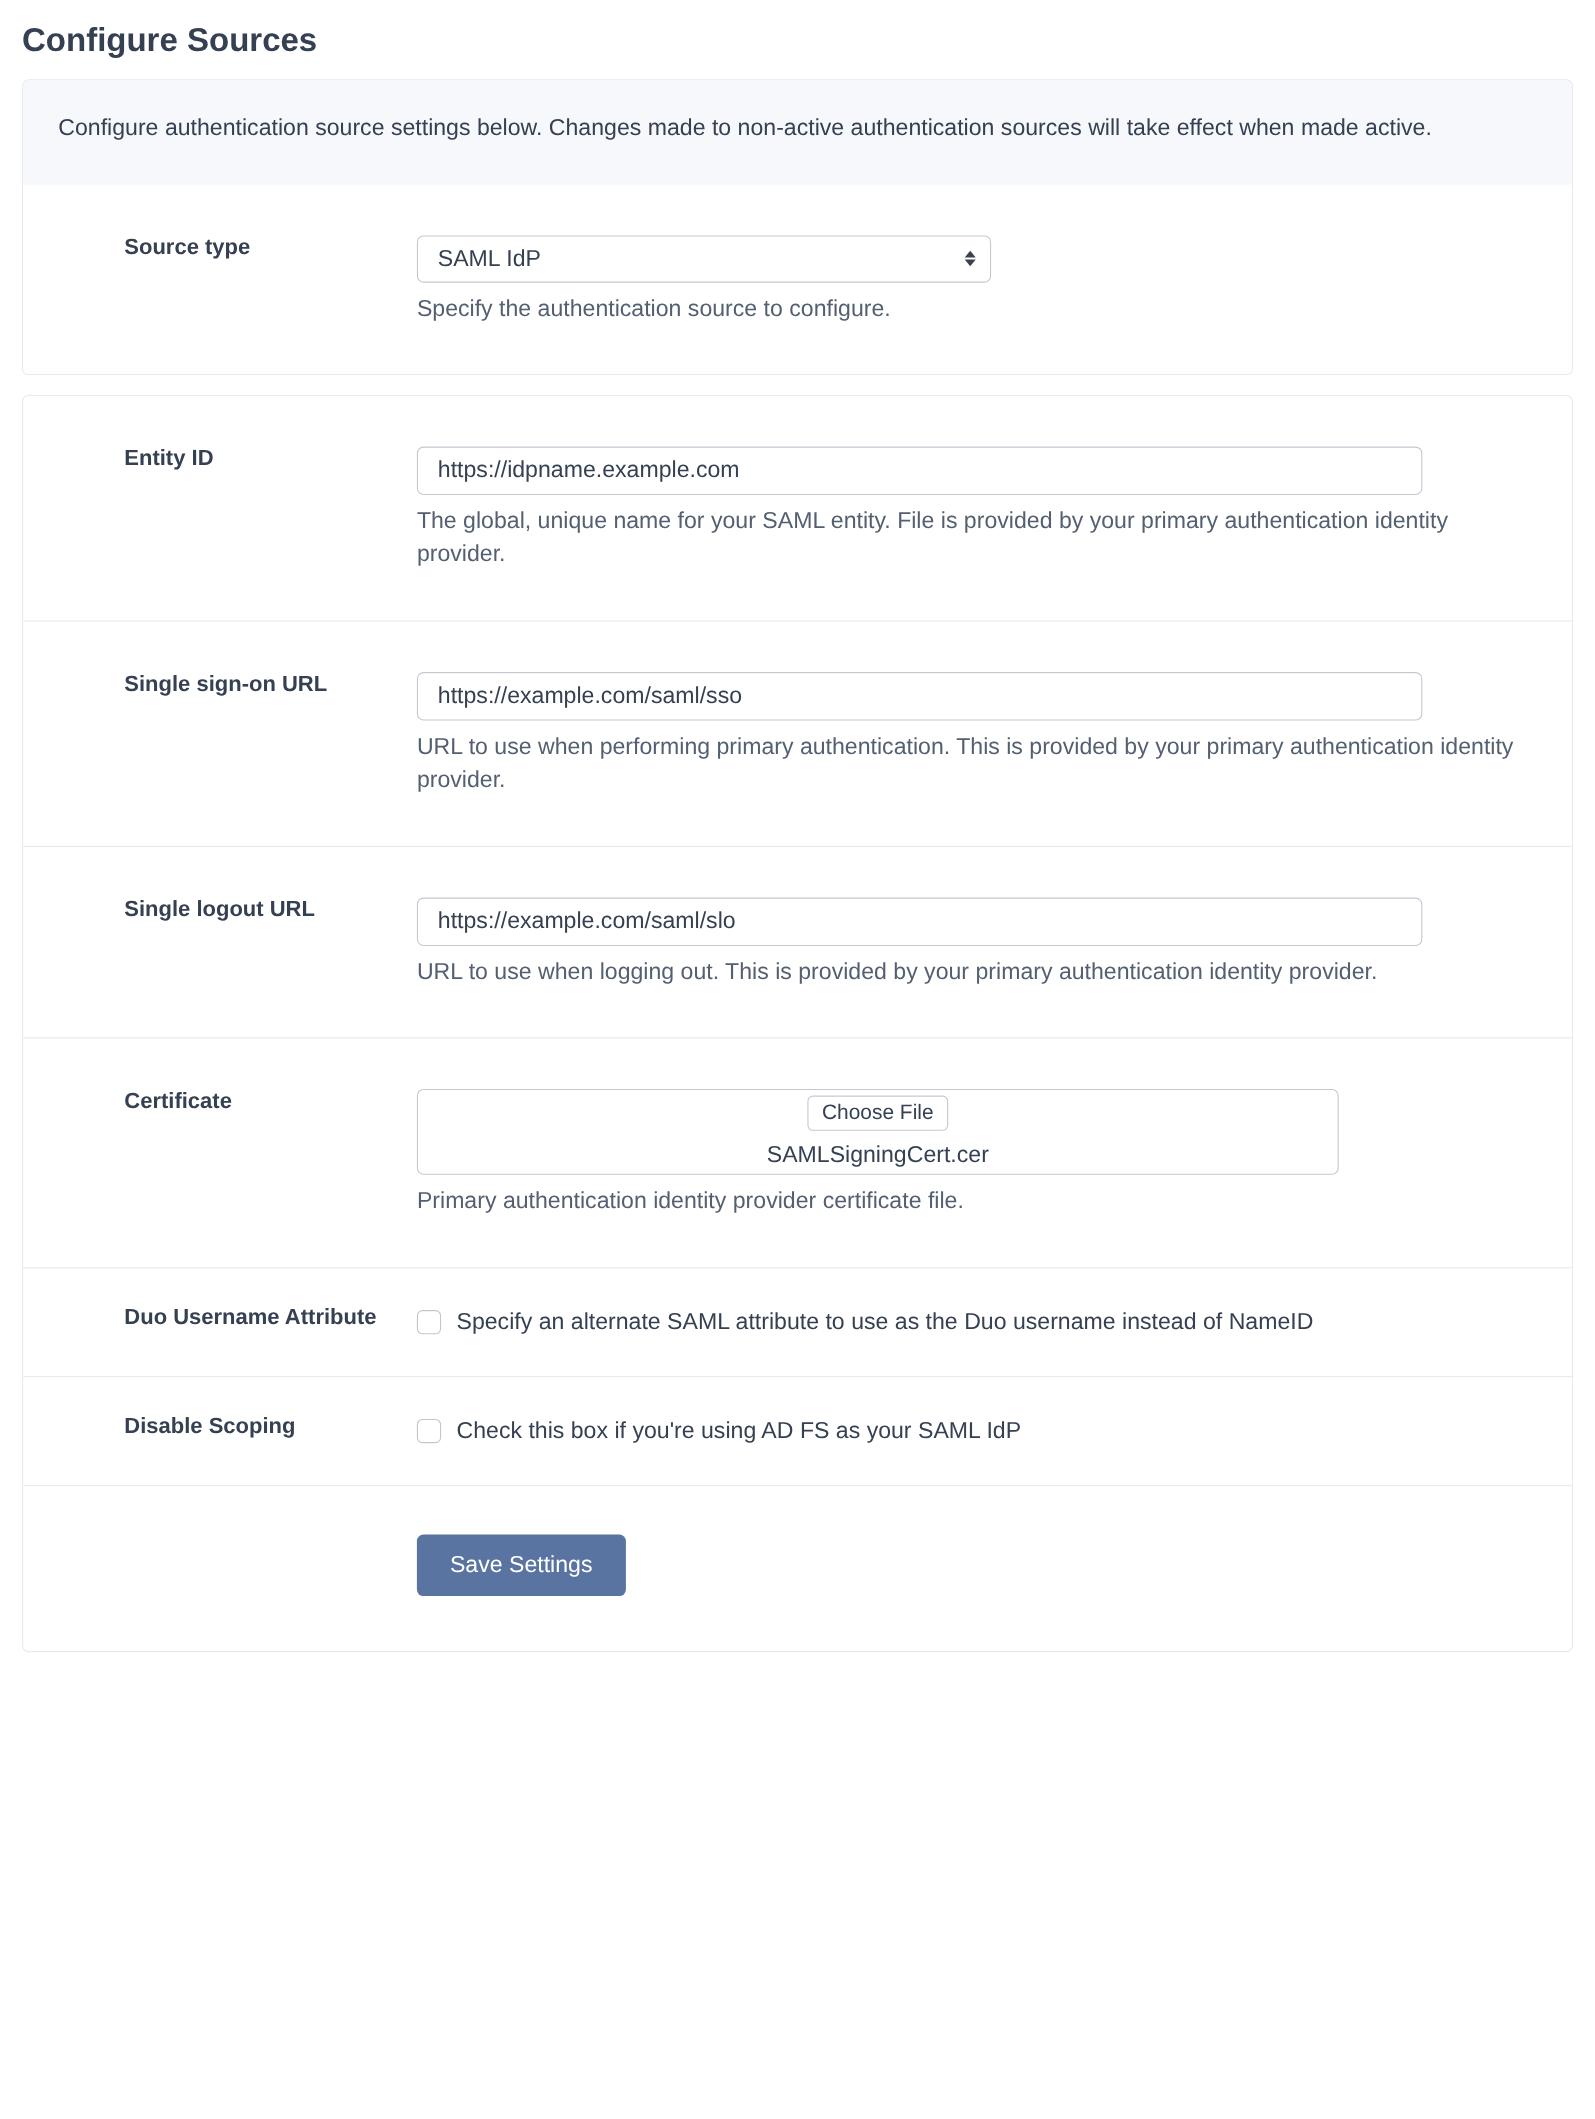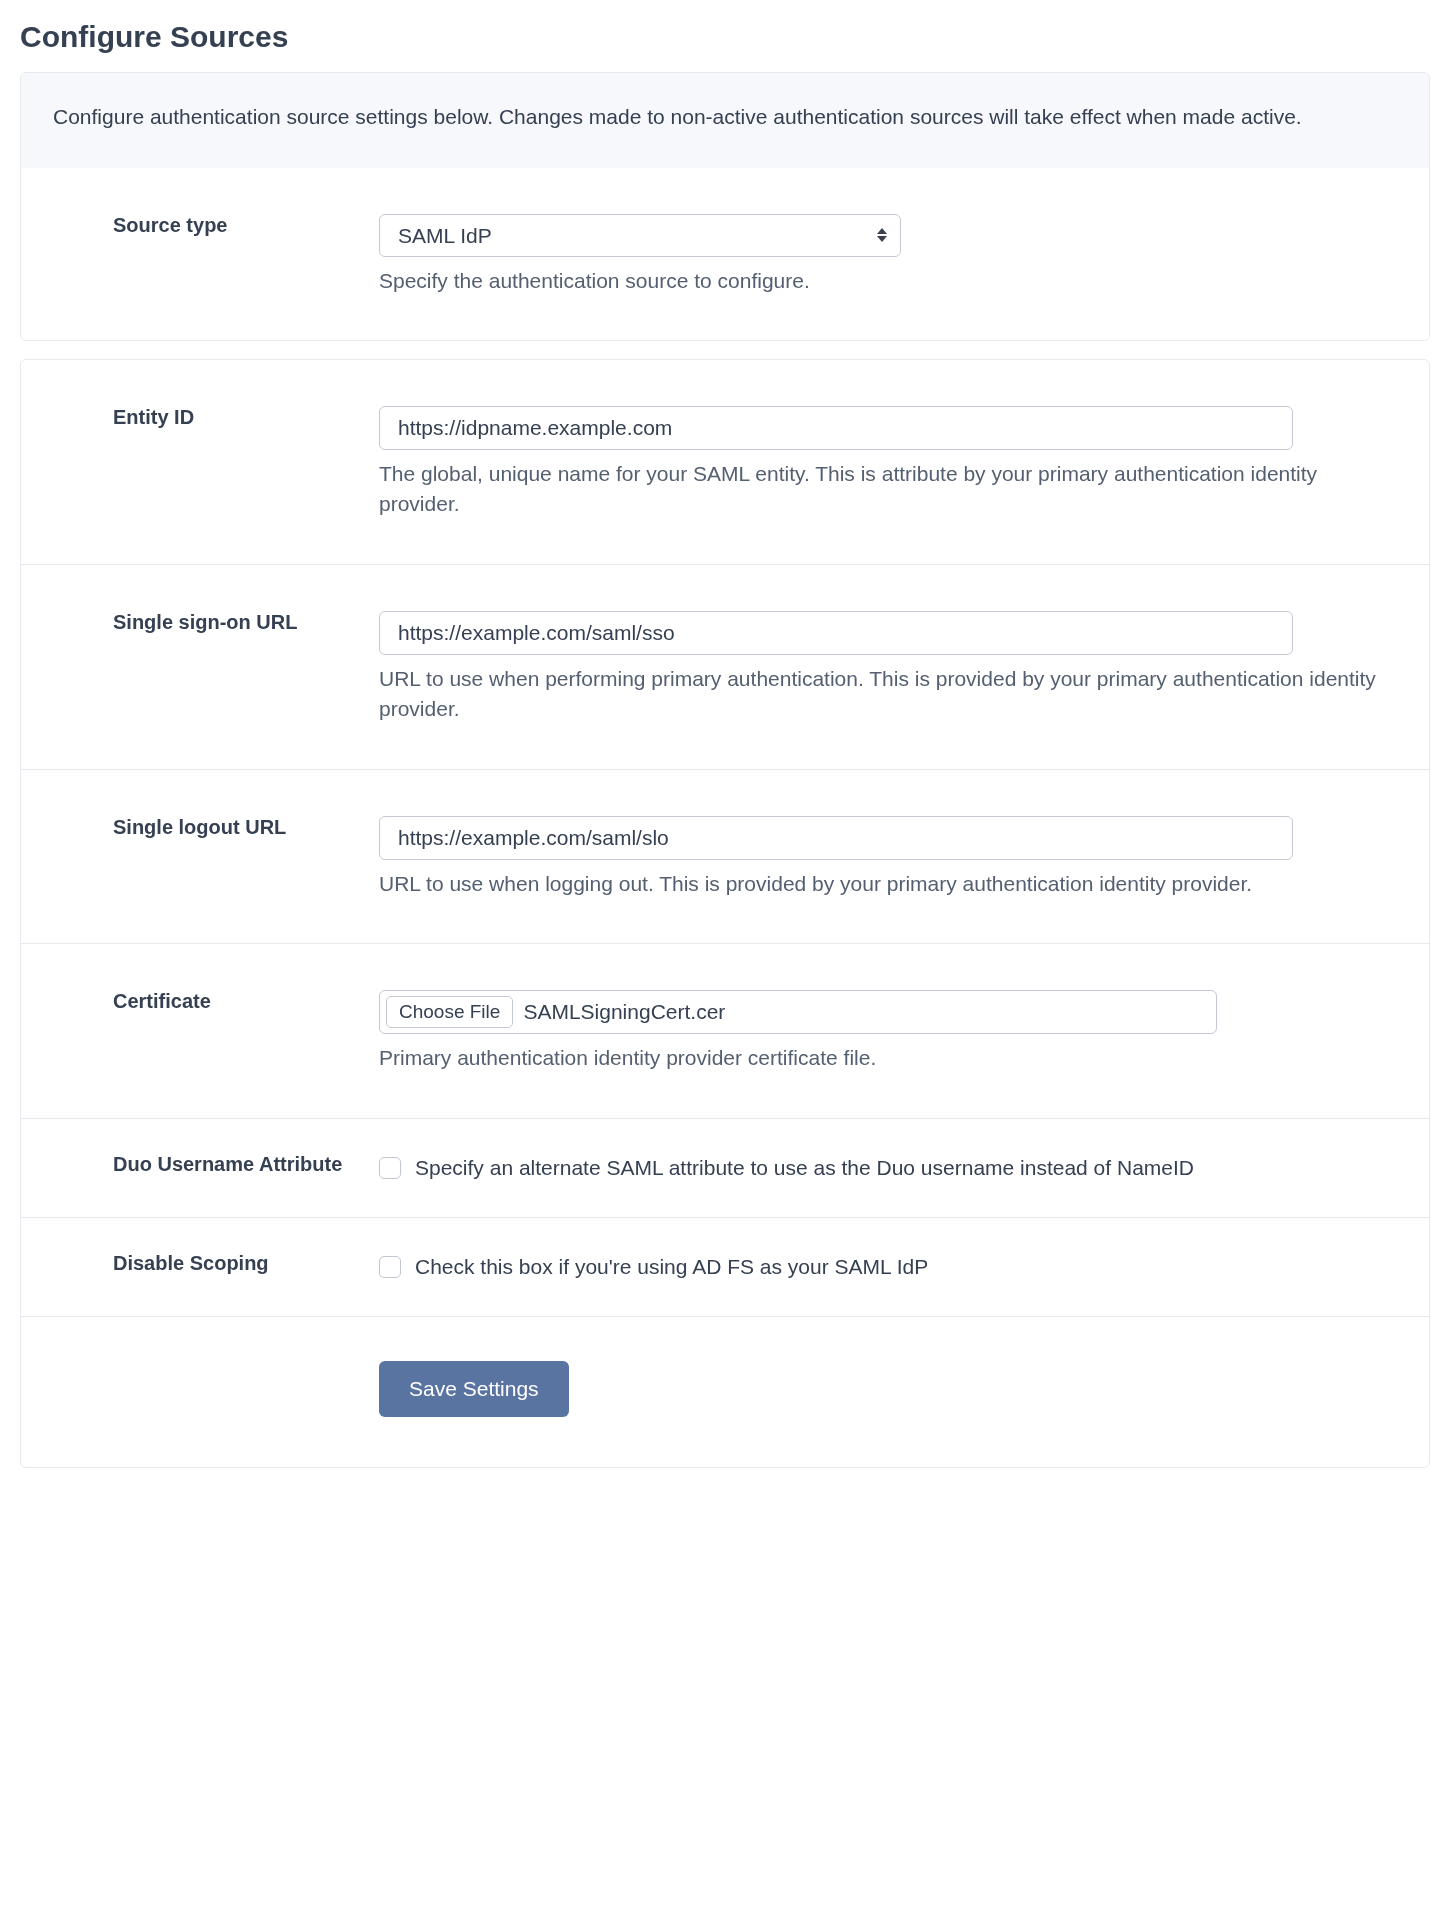--- a/index.html
+++ b/index.html
@@ -108,20 +108,21 @@
     }
     .file-input-wrap {
       width: 838px;
       max-width: 100%;
       border: 1px solid #c4c9d1;
       border-radius: 6px;
       padding: 5px 6px;
       display: flex;
       align-items: center;
       gap: 10px;
+      flex-direction: column;
     }
     .choose-file-btn {
       border: 1px solid #c4c9d1;
       background: #ffffff;
       border-radius: 5px;
       padding: 4px 12px;
       font-size: 19px;
       color: #354052;
       cursor: pointer;
       font-family: inherit;
@@ -195,21 +196,21 @@
 </div>
 
 <div class="panel">
 
   <div class="form-section">
     <div class="form-label-col">
       <div class="form-label">Entity ID</div>
     </div>
     <div class="form-control-col">
       <input type="text" class="text-input" value="https://idpname.example.com" style="">
-      <div class="help-text">The global, unique name for your SAML entity. This is attribute by your primary authentication identity provider.</div>
+      <div class="help-text">The global, unique name for your SAML entity. File is provided by your primary authentication identity provider.</div>
     </div>
   </div>
 
   <div class="form-section">
     <div class="form-label-col">
       <div class="form-label">Single sign-on URL</div>
     </div>
     <div class="form-control-col">
       <input type="text" class="text-input" value="https://example.com/saml/sso" style="">
       <div class="help-text">URL to use when performing primary authentication. This is provided by your primary authentication identity provider.</div>

